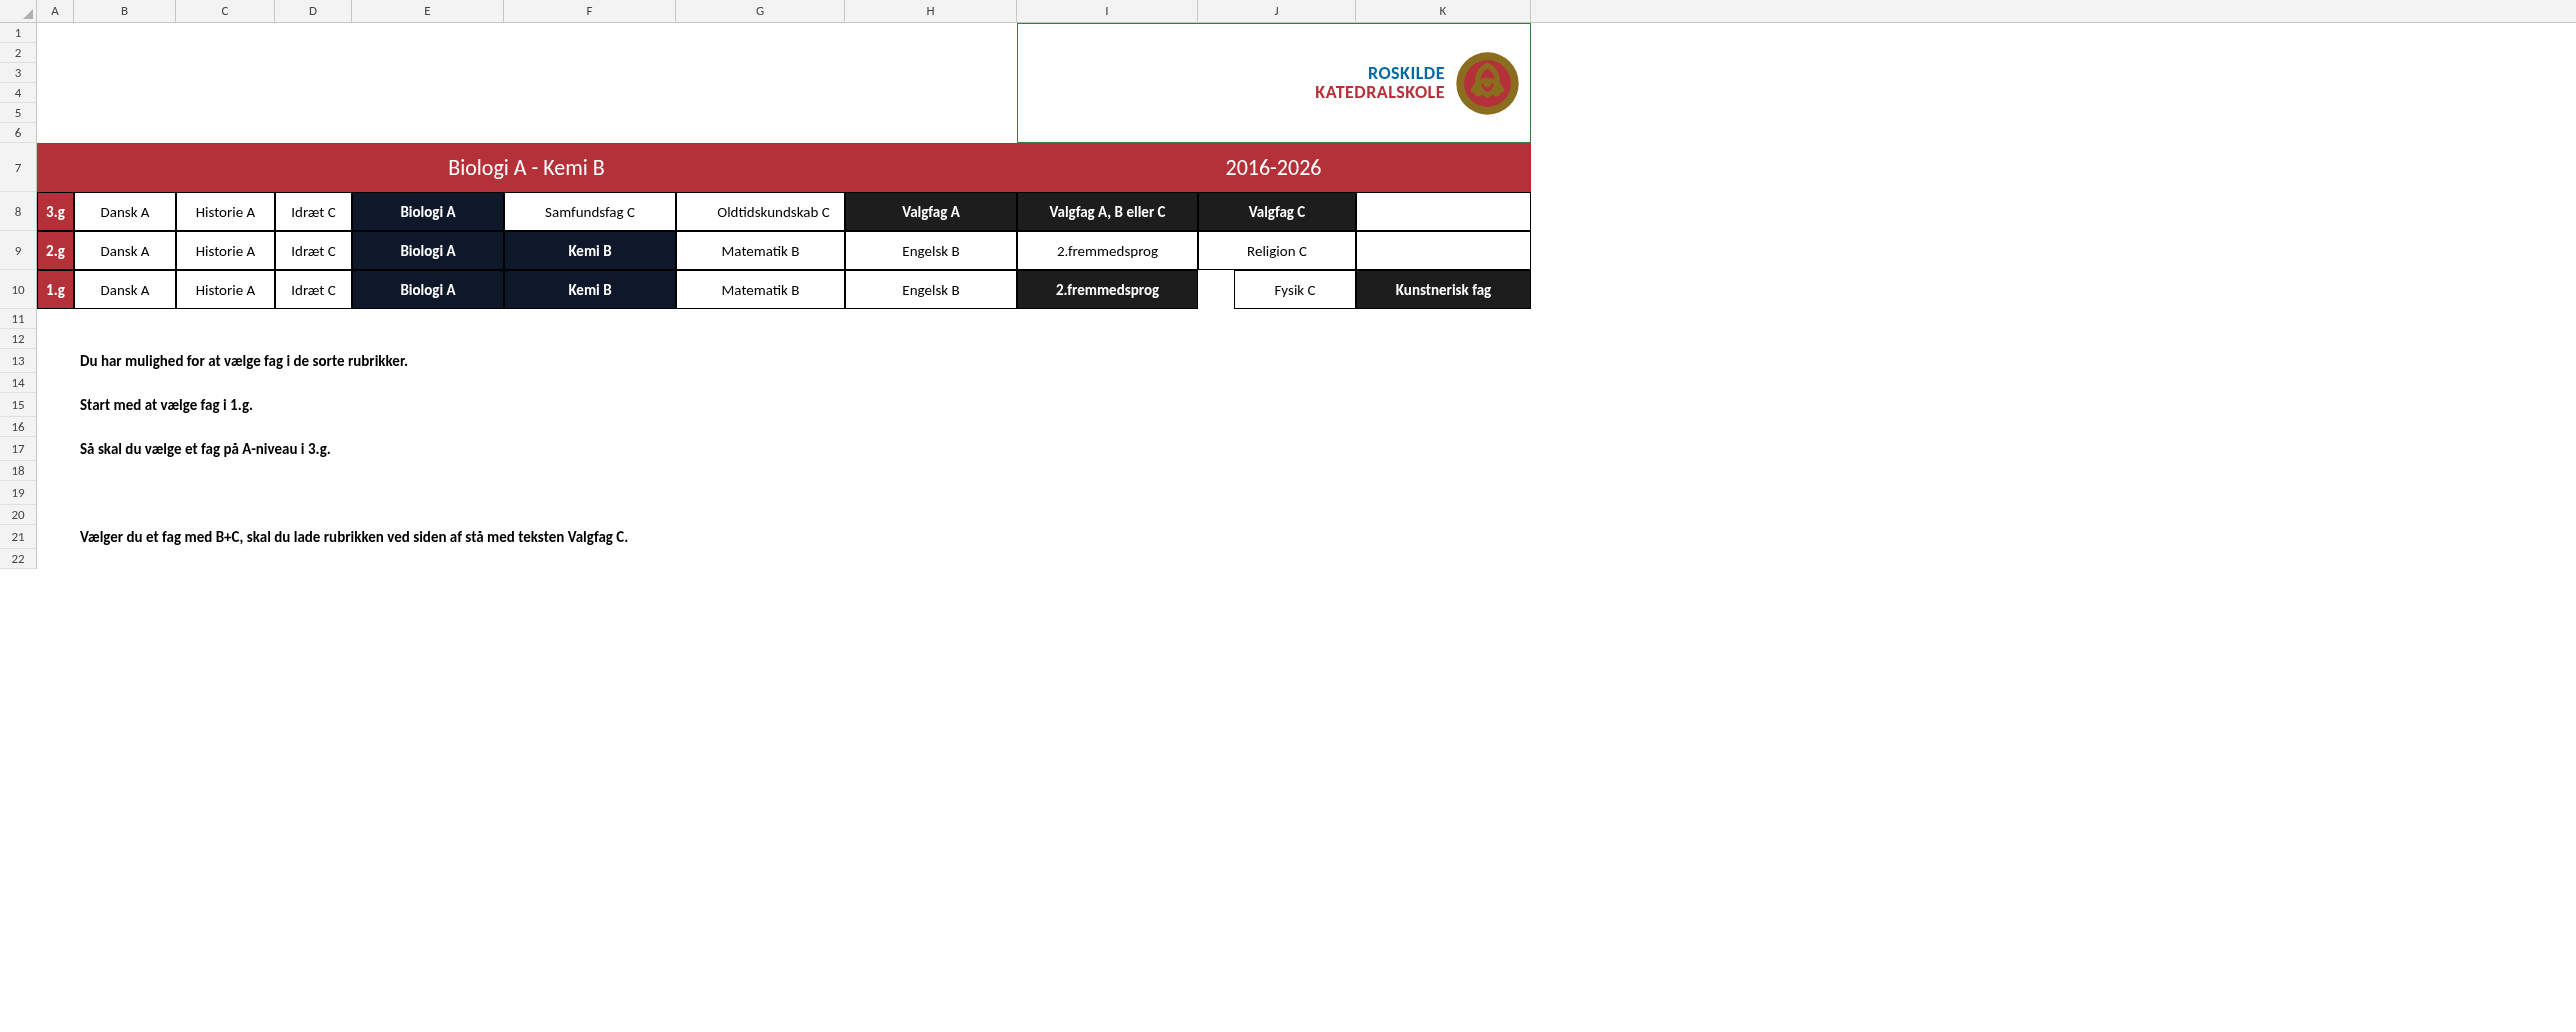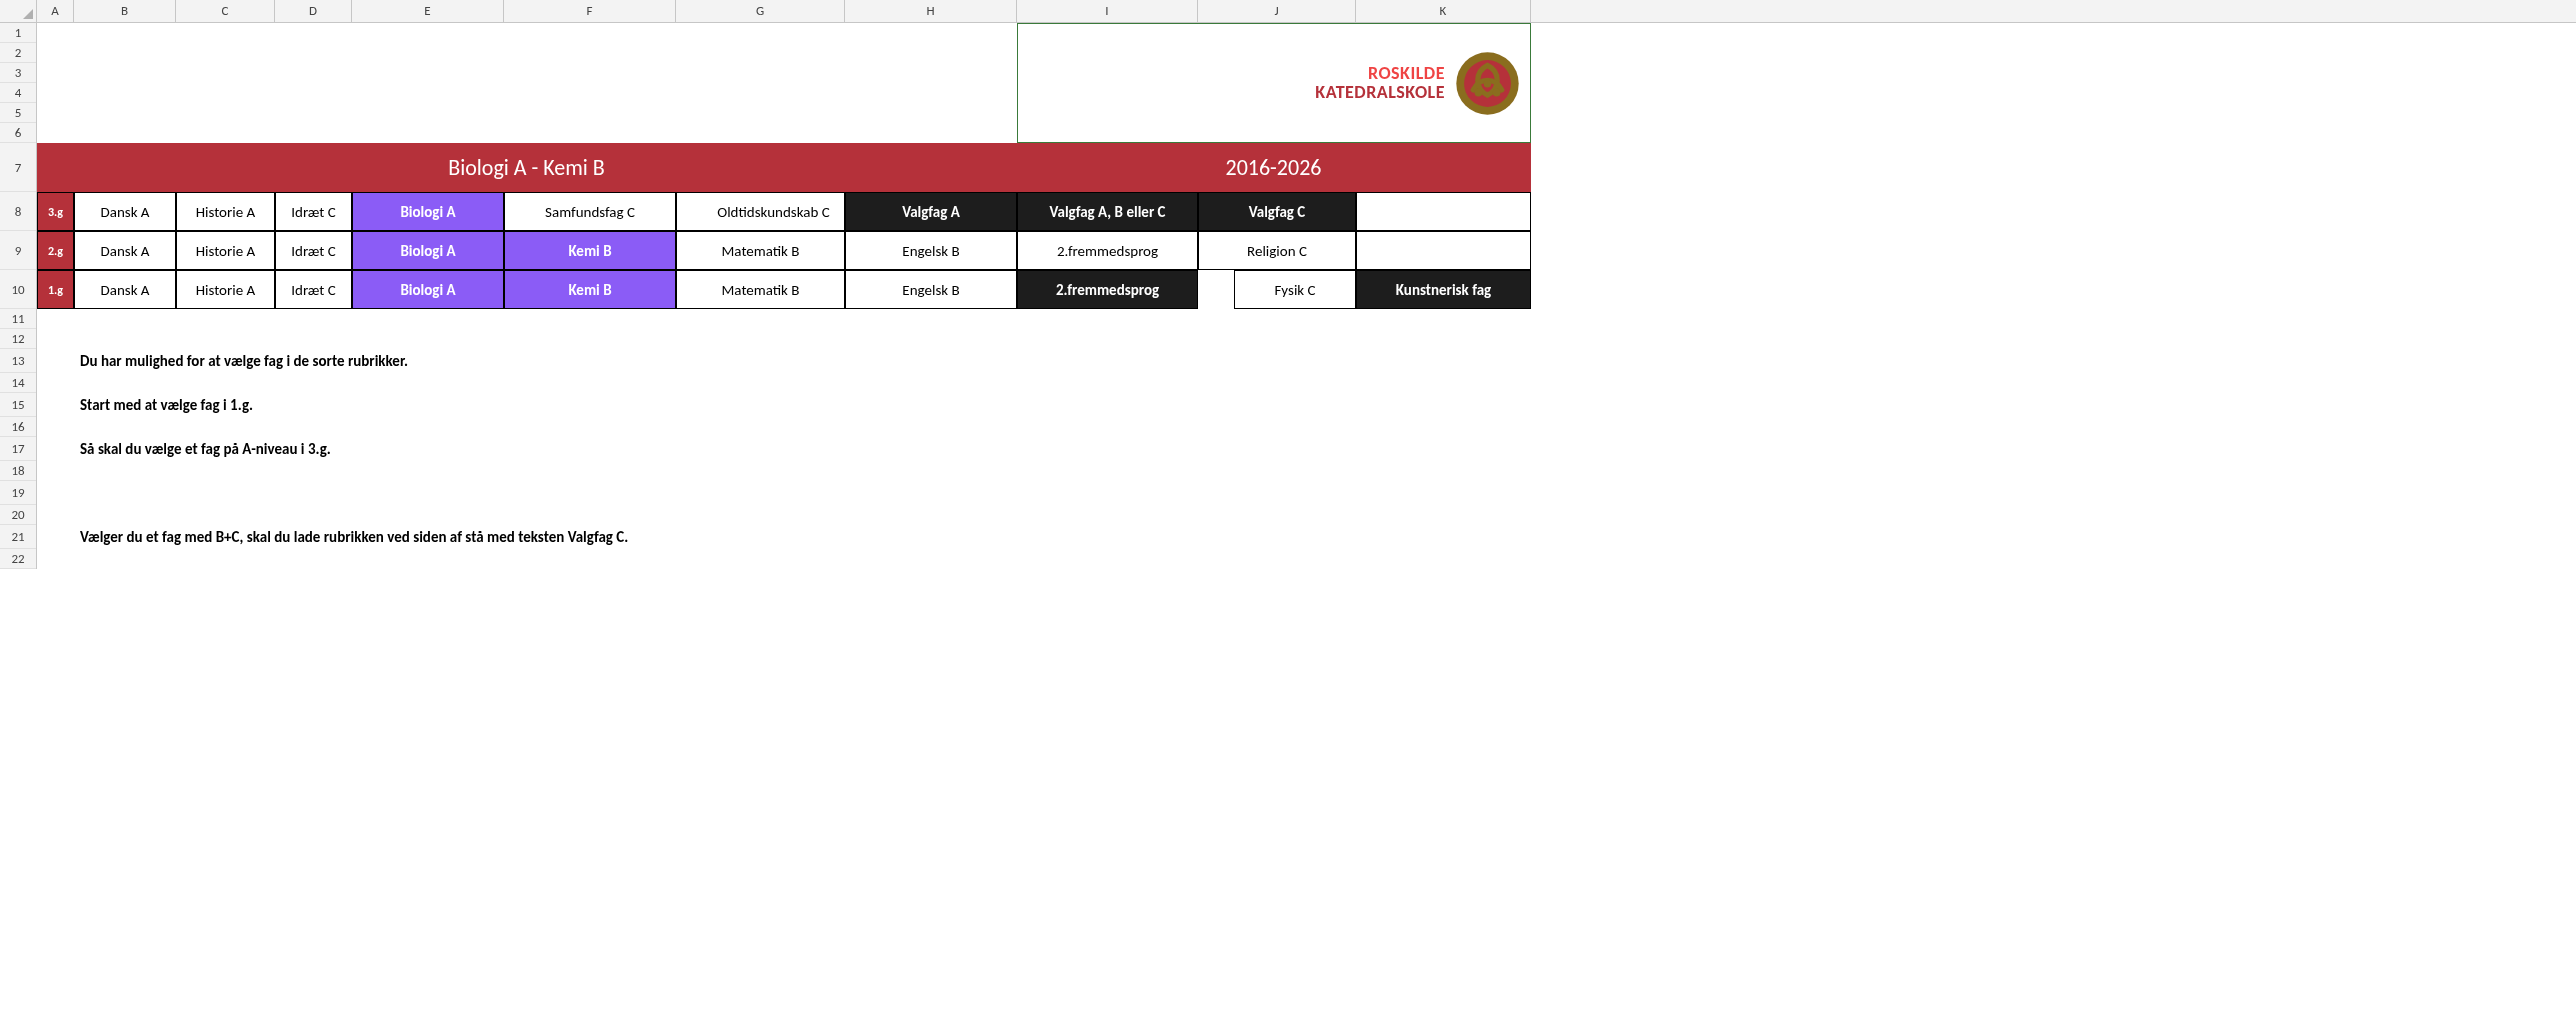--- a/index.html
+++ b/index.html
@@ -134,31 +134,31 @@
     color: #fff;
     font-size: 22px;
     font-weight: 400;
     border-right: 1px solid #b5313a;
   }
   
   .badge {
     background: #b5313a;
     color: #fff;
     font-weight: 700;
-    font-size: 12px;
+    font-size: 15px;
     border: 1px solid #000;
   }
   
   .subj-white {
     background: #fff;
     border: 1px solid #000;
   }
   
   .subj-red {
-    background: #8b5cf6;
+    background: #0f172a;
     color: #fff;
     font-weight: 700;
     border: 1px solid #000;
   }
   
   .subj-black {
     background: #1d1d1d;
     color: #fff;
     font-weight: 700;
     border: 1px solid #000;
@@ -183,21 +183,21 @@
     align-items: center;
     justify-content: flex-end;
     gap: 10px;
     padding: 6px 10px;
   }
   .logo-text {
     text-align: right;
     line-height: 1.05;
   }
   .logo-text .l1 {
-    color: #ef4444;
+    color: #0369a1;
     font-weight: 800;
     font-size: 18px;
     letter-spacing: 0.5px;
   }
   .logo-text .l2 {
     color: #b5313a;
     font-weight: 800;
     font-size: 18px;
     letter-spacing: 0.5px;
   }

